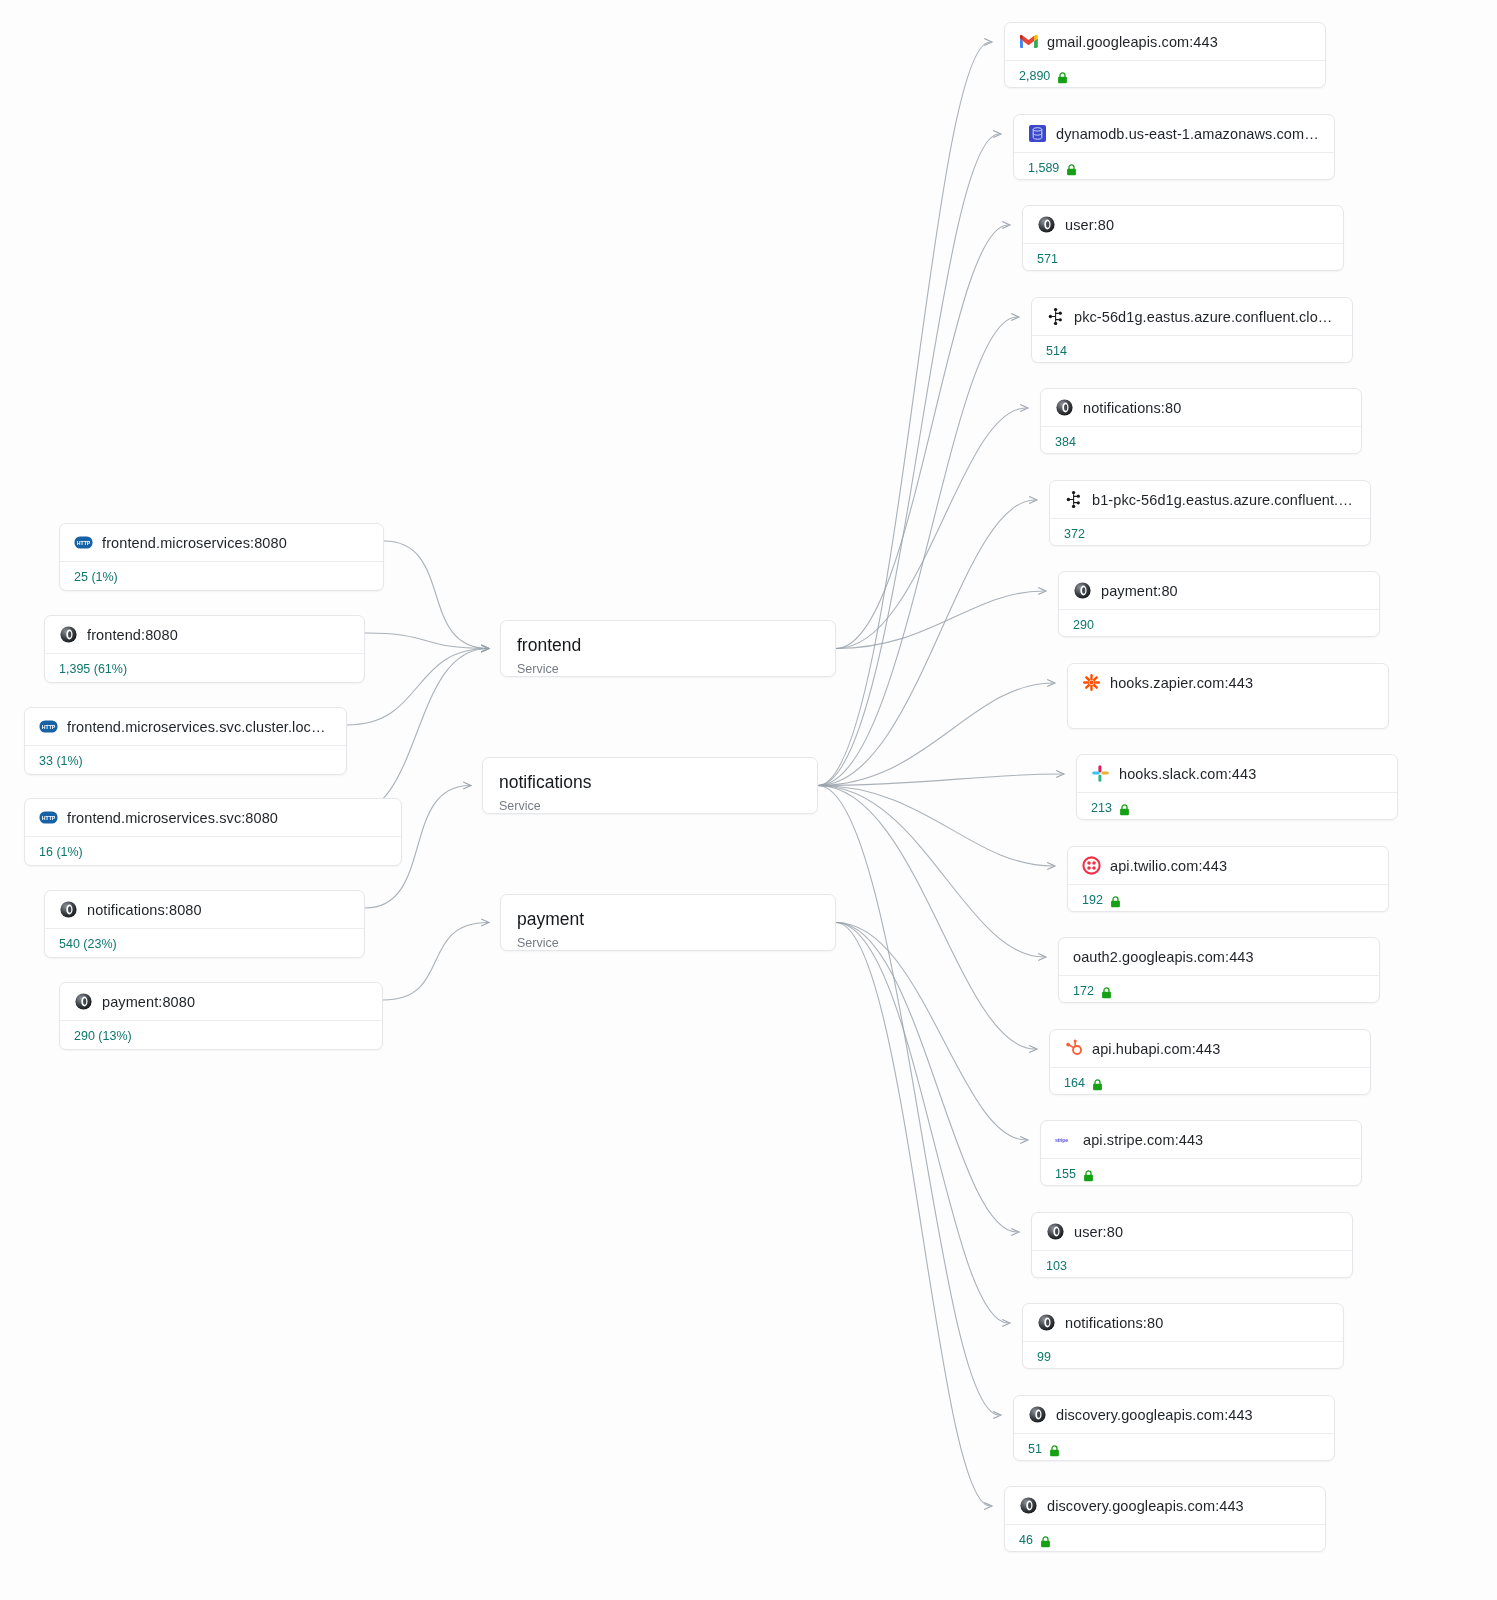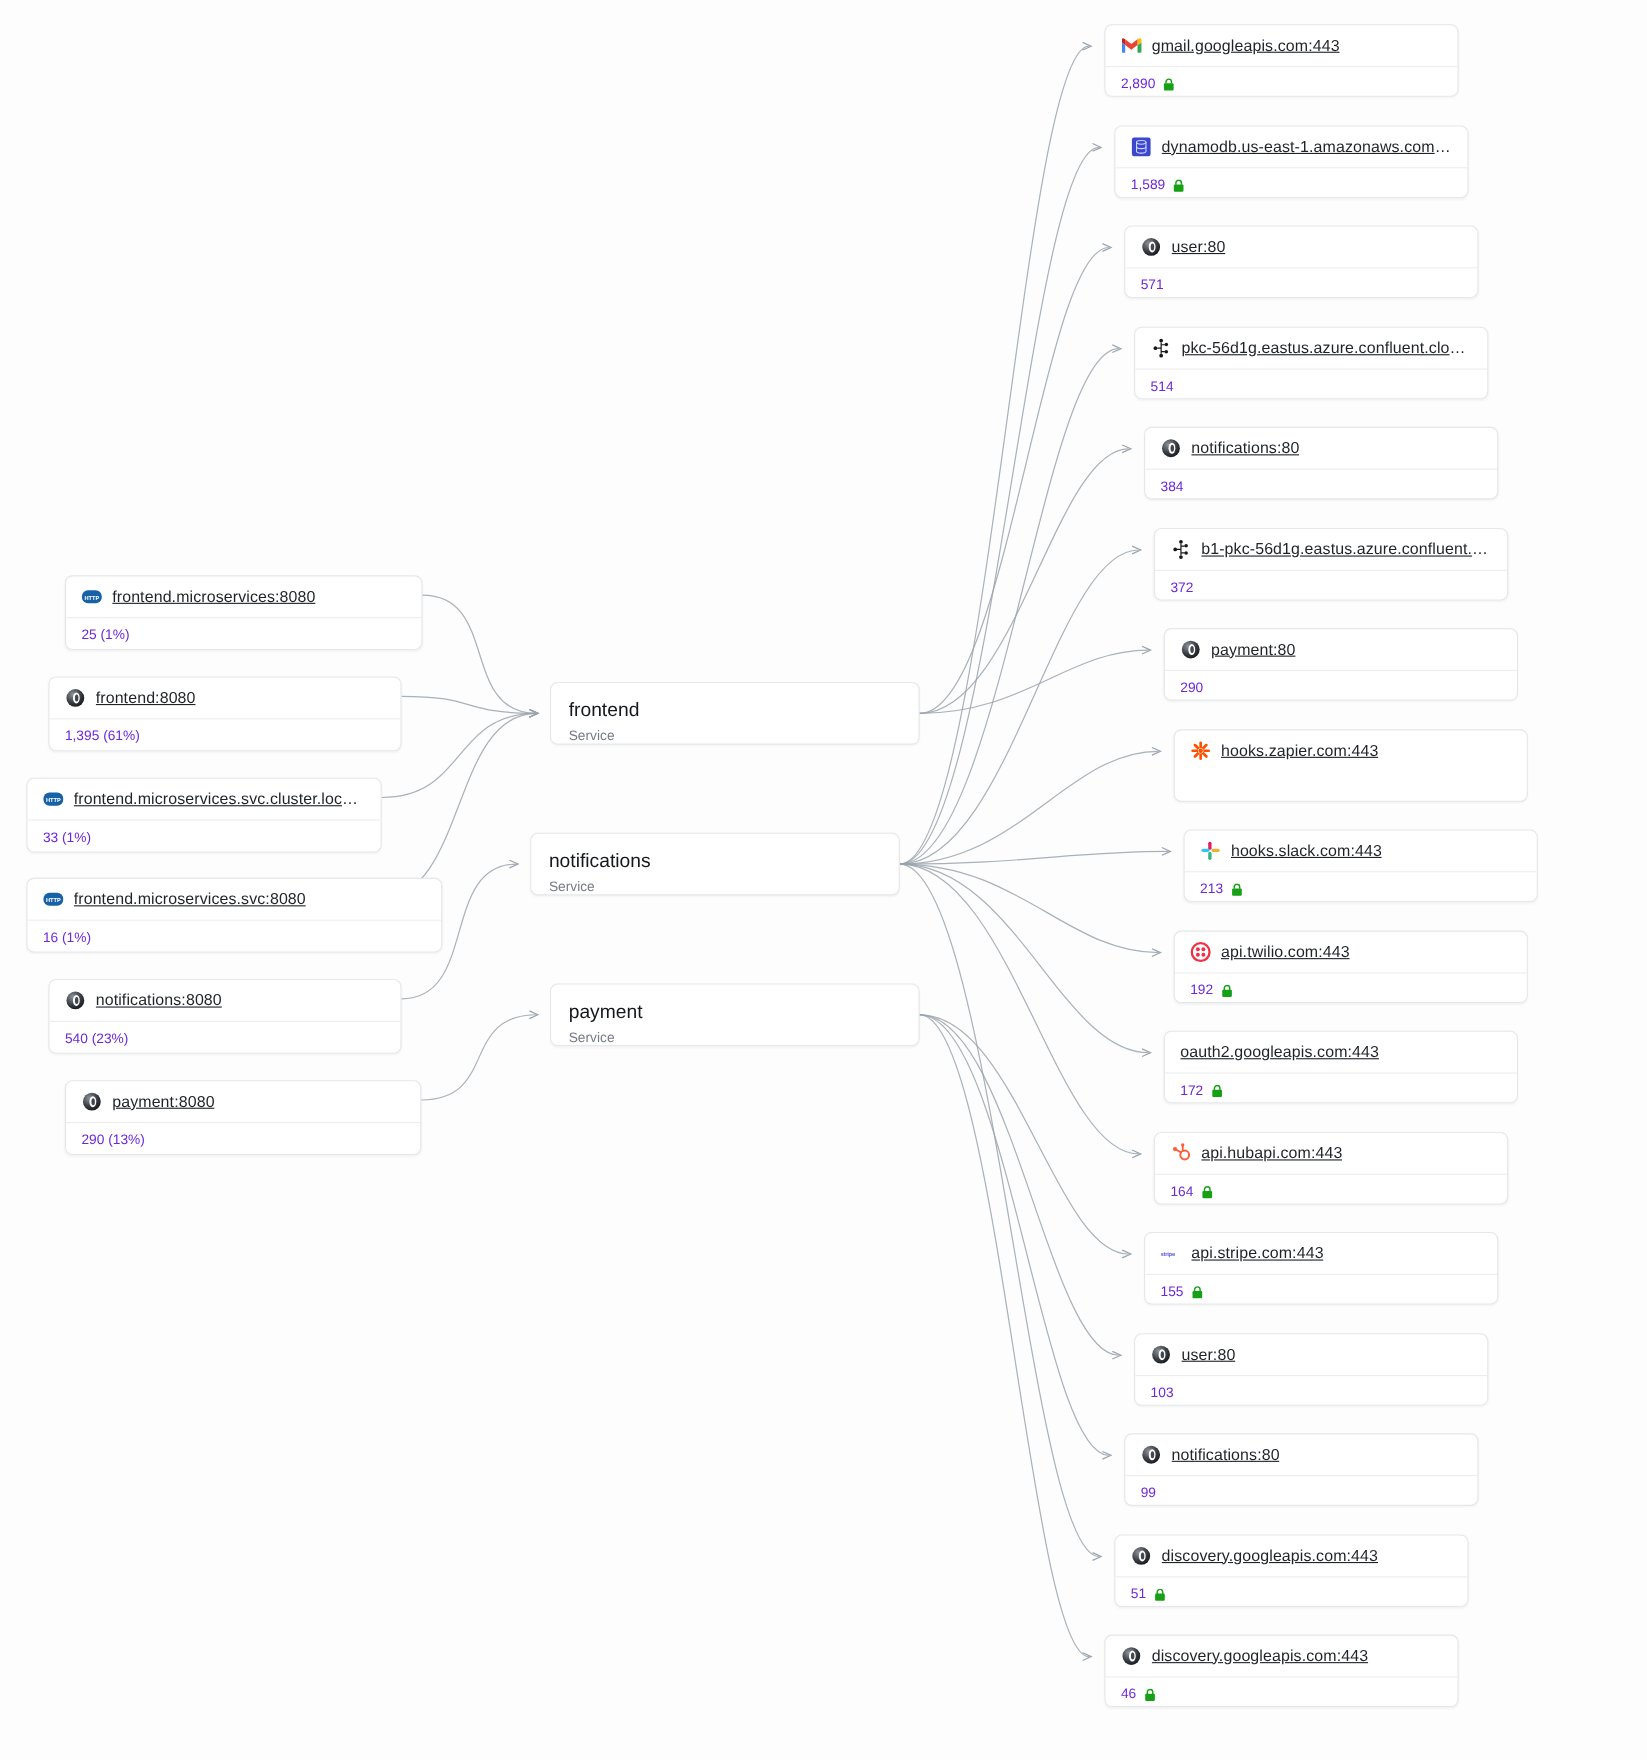--- a/index.html
+++ b/index.html
@@ -23,28 +23,28 @@
     overflow:hidden;
   }
   .node-head{
     display:flex;align-items:center;
     padding:0 14px;
     height:37px;
     box-sizing:border-box;
   }
   .node-title{
     font-size:14.5px;color:#1f2328;letter-spacing:.1px;
-    white-space:nowrap;overflow:hidden;text-overflow:ellipsis;text-decoration:underline;
+    white-space:nowrap;overflow:hidden;text-overflow:ellipsis;
   }
   .node-foot{
     border-top:1px solid #ededf0;
     display:flex;align-items:center;gap:7px;
     padding:0 14px;height:31px;box-sizing:border-box;
   }
-  .node-metric{font-size:12.5px;color:#6d28d9;}
+  .node-metric{font-size:12.5px;color:#0f766e;}
   .ico{
     width:19px;height:19px;flex:0 0 19px;margin-right:9px;
     display:inline-flex;align-items:center;justify-content:center;
   }
   .ico svg{display:block;}
 
   
   .svc{
     position:absolute;background:#fff;border:1px solid #e6e7ea;border-radius:7px;
     box-sizing:border-box;box-shadow:0 1px 2px rgba(16,24,40,.045);

